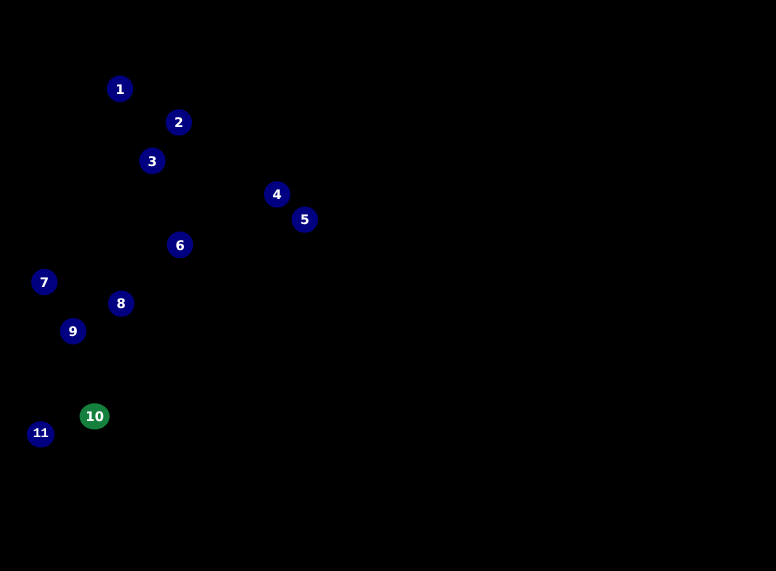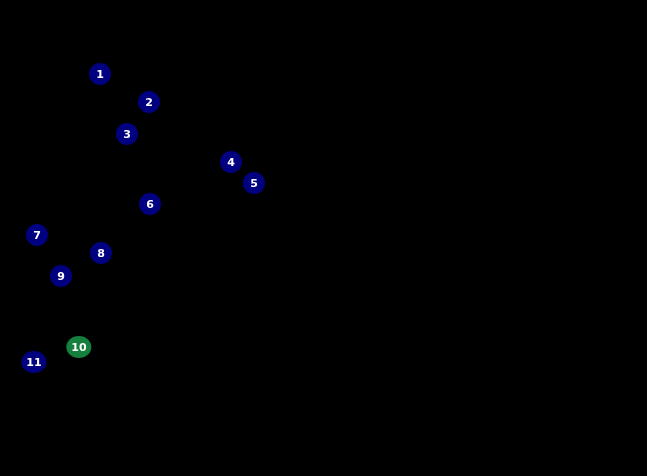--- a/index.html
+++ b/index.html
@@ -41,14 +41,14 @@
     <div class="som-marker" style="left: 100px; top: 74px; background: rgb(0, 0, 128); color: rgb(255, 255, 255);">1</div>
     <div class="som-marker" style="left: 149px; top: 102px; background: rgb(0, 0, 128); color: rgb(255, 255, 255);">2</div>
     <div class="som-marker" style="left: 127px; top: 134px; background: rgb(0, 0, 128); color: rgb(255, 255, 255);">3</div>
     <div class="som-marker" style="left: 231px; top: 162px; background: rgb(0, 0, 128); color: rgb(255, 255, 255);">4</div>
     <div class="som-marker" style="left: 254px; top: 183px; background: rgb(0, 0, 128); color: rgb(255, 255, 255);">5</div>
     <div class="som-marker" style="left: 150px; top: 204px; background: rgb(0, 0, 128); color: rgb(255, 255, 255);">6</div>
     <div class="som-marker" style="left: 37px; top: 235px; background: rgb(0, 0, 128); color: rgb(255, 255, 255);">7</div>
     <div class="som-marker" style="left: 101px; top: 253px; background: rgb(0, 0, 128); color: rgb(255, 255, 255);">8</div>
     <div class="som-marker" style="left: 61px; top: 276px; background: rgb(0, 0, 128); color: rgb(255, 255, 255);">9</div>
     <div class="som-marker" style="left: 34px; top: 347px; background: #15803d; color: rgb(255, 255, 255); margin-left: 45px;">10</div>
-    <div class="som-marker" style="left: 34px; top: 362px; background: rgb(0, 0, 128); color: rgb(255, 255, 255);">11</div>
+    <div class="som-marker" style="left: 34px; top: 362px; background: rgb(0, 0, 128); color: rgb(255, 255, 255); font-family: Liberation Mono, monospace;">11</div>
   </div>
 
 </body></html>

